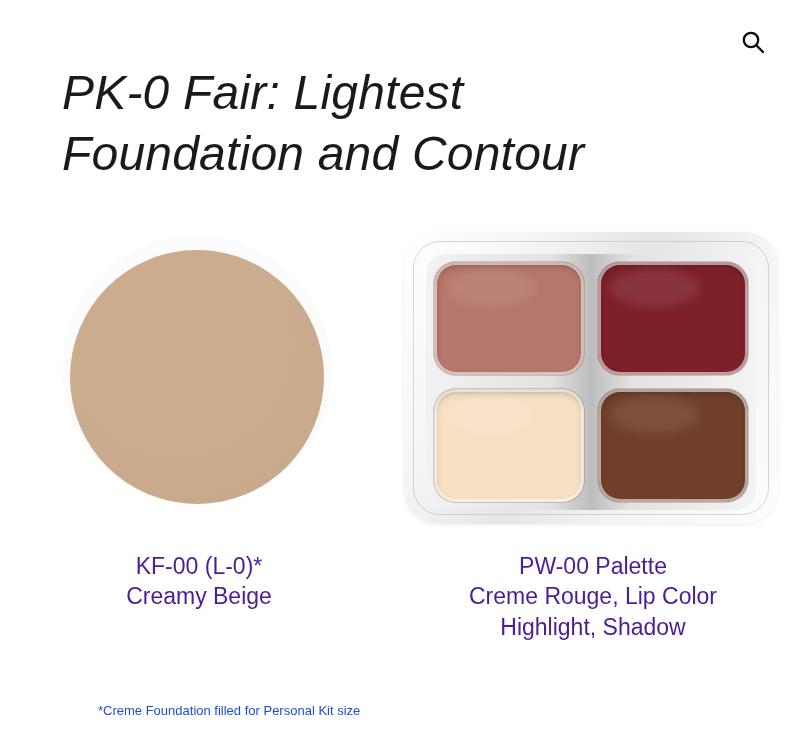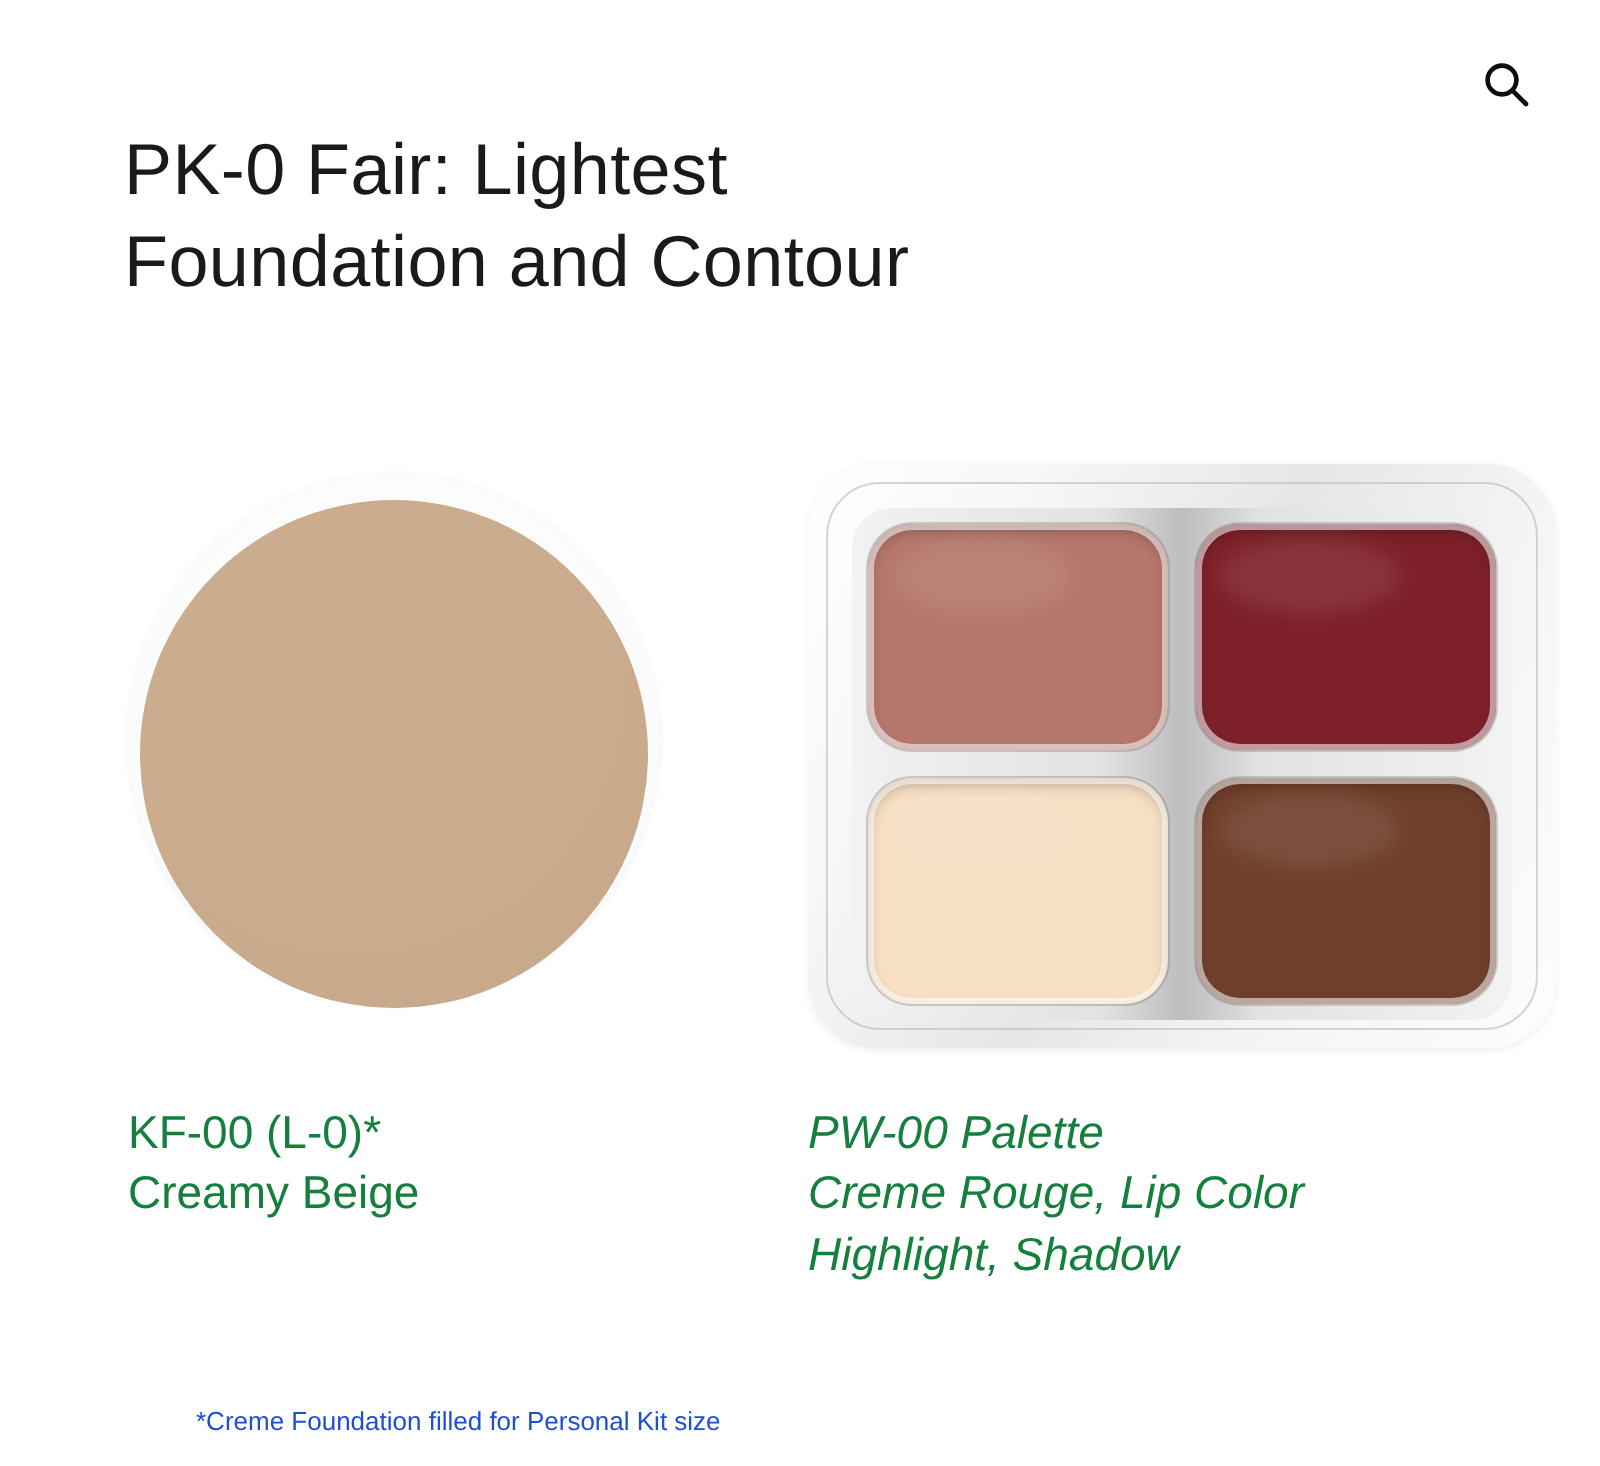--- a/index.html
+++ b/index.html
@@ -40,27 +40,28 @@
     padding: 0;
   }
   .search-btn svg { display: block; }
 
   
   .page-title {
     position: absolute;
     top: 62px;
     left: 62px;
     width: 700px;
-    font-size: 36px;
+    font-size: 48px;
     line-height: 1.28;
     font-weight: 400;
     letter-spacing: 0.2px;
     color: #1a1a1a;
     margin: 0;
     white-space: pre-line;
+    font-style: italic;
   }
 
   
   .products {
     position: absolute;
     top: 228px;
     left: 0;
     width: 800px;
     height: 300px;
   }
@@ -150,35 +151,34 @@
     background: rgba(255,255,255,0.09);
     filter: blur(5px);
   }
 
   
   .caption {
     position: absolute;
     font-size: 23px;
     line-height: 1.32;
     font-weight: 400;
-    color: #15803d;
-    text-align: left;
+    color: #4c1d95;
+    text-align: center;
     white-space: pre-line;
     margin: 0;
   }
   .caption-left {
     top: 551px;
     left: 64px;
     width: 270px;
   }
   .caption-right {
     top: 551px;
     left: 404px;
     width: 378px;
-    font-style: italic;
   }
 
   .footnote {
     position: absolute;
     top: 702px;
     left: 98px;
     font-size: 13px;
     line-height: 1.4;
     color: #1d4ed8;
     margin: 0;

